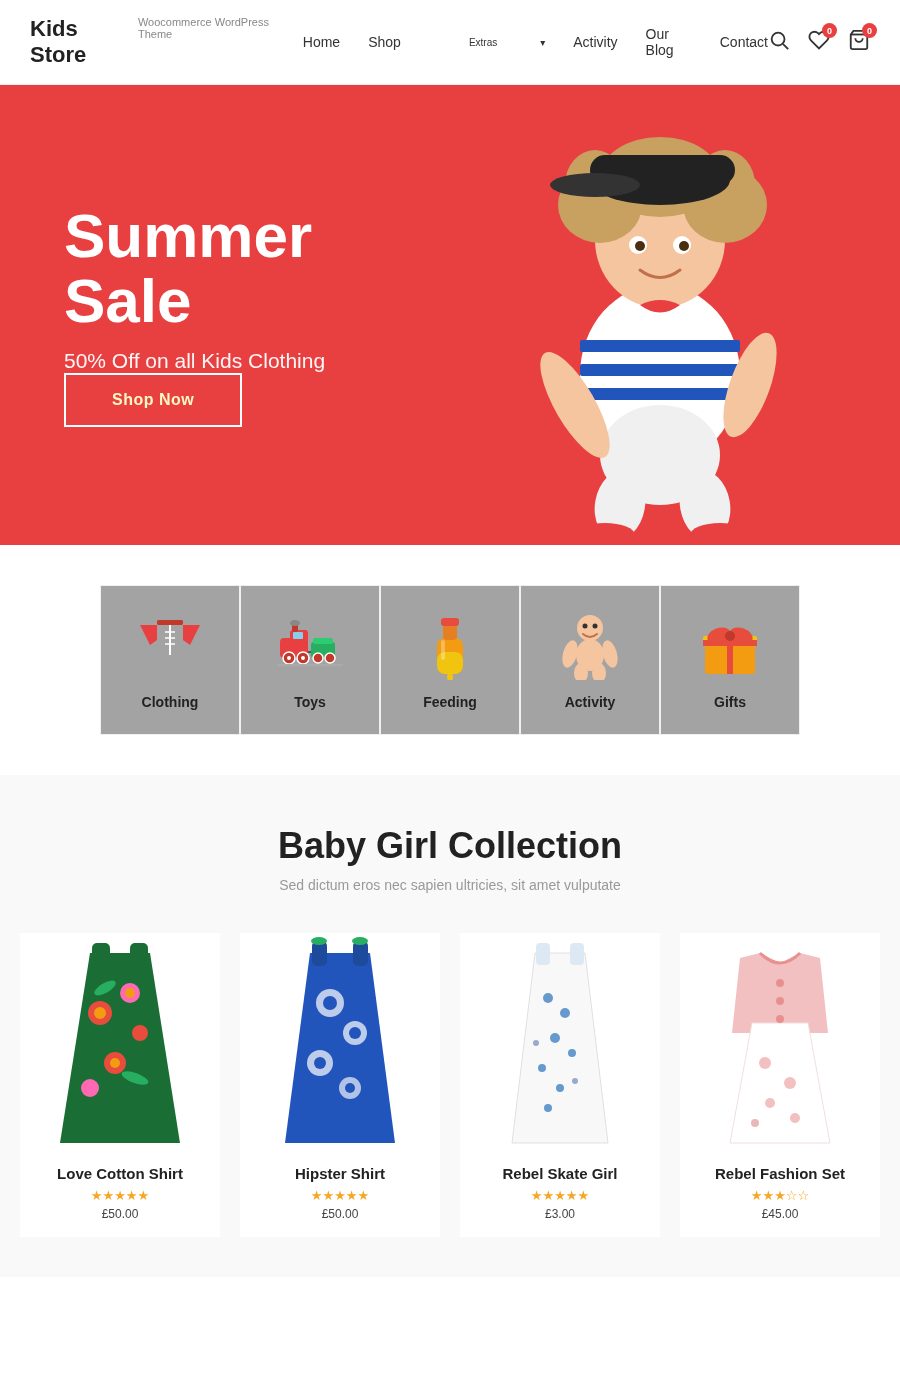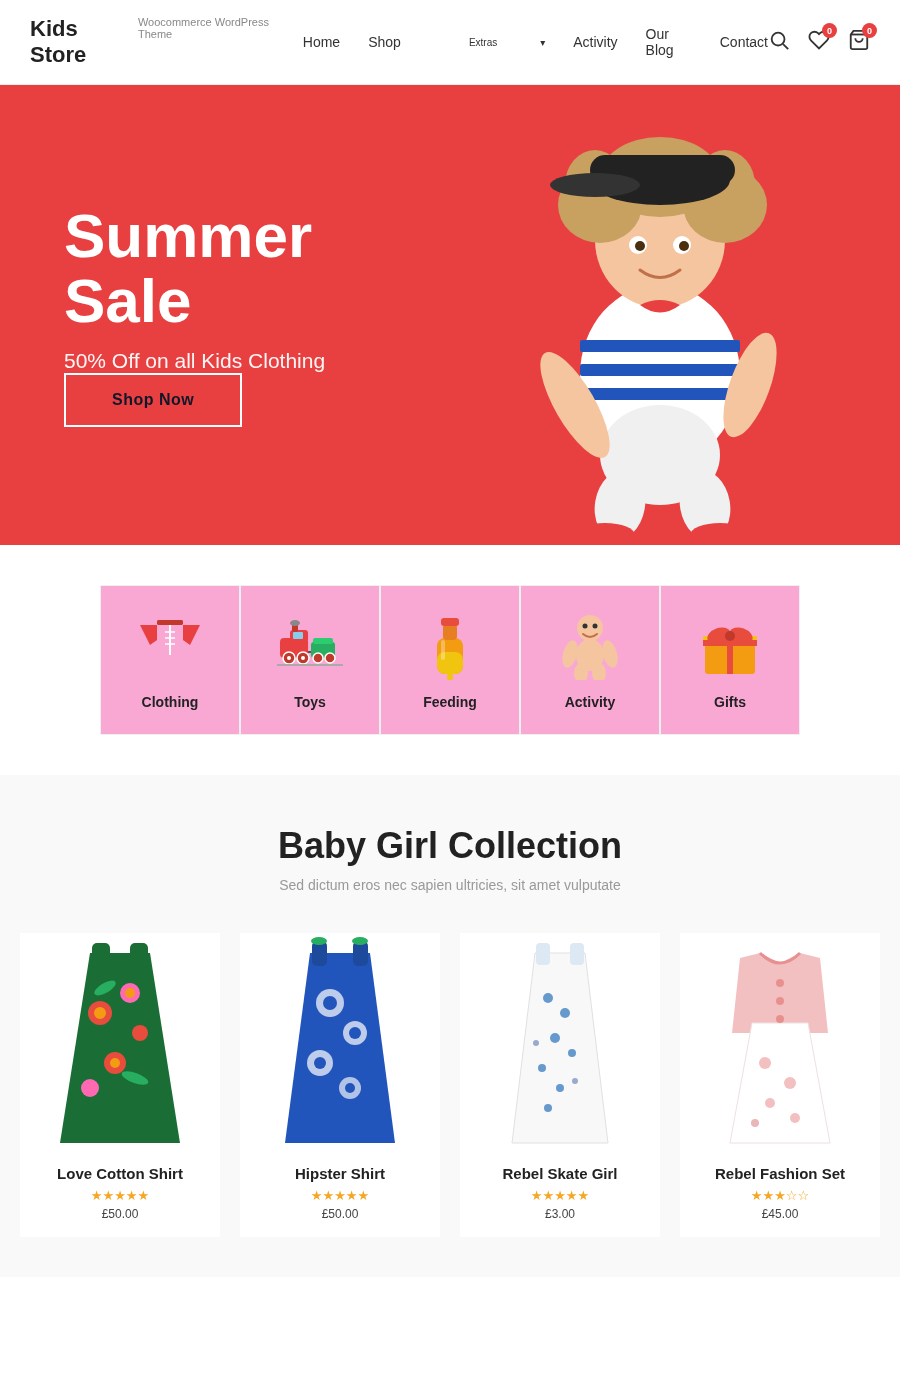--- a/index.html
+++ b/index.html
@@ -51,21 +51,21 @@
       z-index: 2;
       padding-left: 64px;
       color: #fff;
     }
     .hero-title { font-size: 62px; font-weight: 900; line-height: 1.05; margin-bottom: 16px; }
     .hero-subtitle { font-size: 21px; font-weight: 400; opacity: 0.95; }
     .shop-now-btn {
       display: inline-block;
       padding: 16px 46px;
       border: 2px solid #fff;
-      color: #0f172a;
+      color: #fef9c3;
       font-size: 16px;
       font-weight: 600;
       cursor: pointer;
       background: transparent;
       text-decoration: none;
       letter-spacing: 0.5px;
       transition: background 0.2s;
     }
 
     
@@ -91,21 +91,21 @@
     }
     .category-item {
       display: flex;
       flex-direction: column;
       align-items: center;
       cursor: pointer;
       padding: 24px 18px;
       border: 1px solid #f0f0f0;
       width: 140px;
       transition: box-shadow 0.2s;
-      background: #f9a8d4;
+      background: #a3a3a3;
     }
     .category-icon { width: 70px; height: 70px; margin-bottom: 14px; display: flex; align-items: center; justify-content: center; }
     .category-label { font-size: 14px; font-weight: 700; color: #222; }
 
     
     .collection-section {
       padding: 50px 30px 40px;
       background: #f9f9f9;
       text-align: center;
     }

